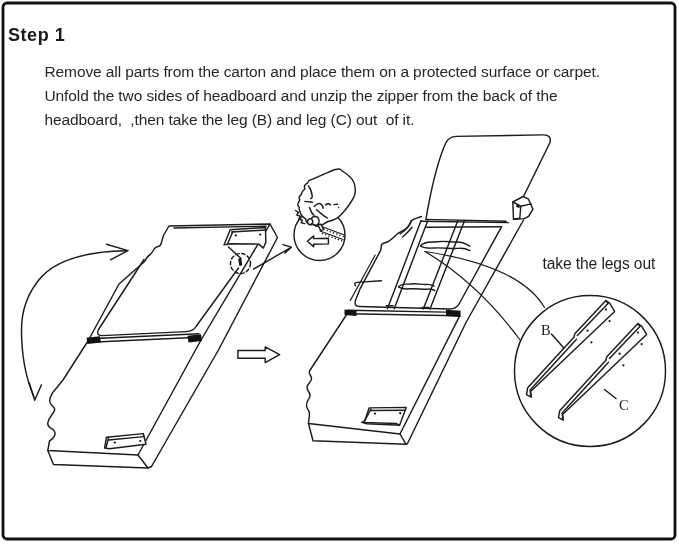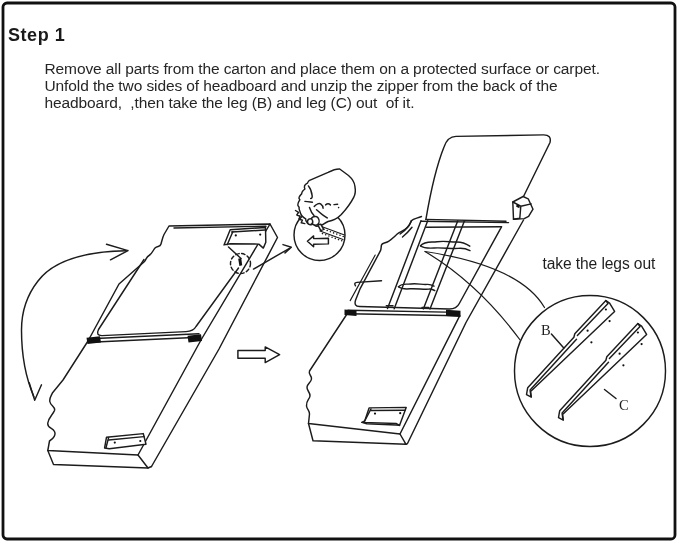--- a/index.html
+++ b/index.html
@@ -1,21 +1,21 @@
 <!DOCTYPE html>
 <html><head>
 <meta charset="utf-8">
 <style>
   html,body{margin:0;padding:0;background:#fff;}
   body{width:679px;height:544px;position:relative;overflow:hidden;
        font-family:"Liberation Sans", sans-serif;}
   #step{position:absolute;left:8px;top:24.6px;font-size:18px;font-weight:bold;
         color:#1a1a1a;letter-spacing:0.55px;text-align:center;}
   #para{position:absolute;left:44.5px;top:59.7px;font-size:15.5px;color:#262626;
-        line-height:17px;letter-spacing:-0.1px;white-space:pre;}
+        line-height:24px;letter-spacing:-0.1px;white-space:pre;}
   svg{position:absolute;left:0;top:0;}
 </style>
 </head>
 <body>
 <div id="step">Step 1</div>
 <div id="para">Remove all parts from the carton and place them on a protected surface or carpet.
 Unfold the two sides of headboard and unzip the zipper from the back of the
 headboard,  ,then take the leg (B) and leg (C) out  of it.</div>
 <svg width="679" height="544" viewBox="0 0 679 544">
 

